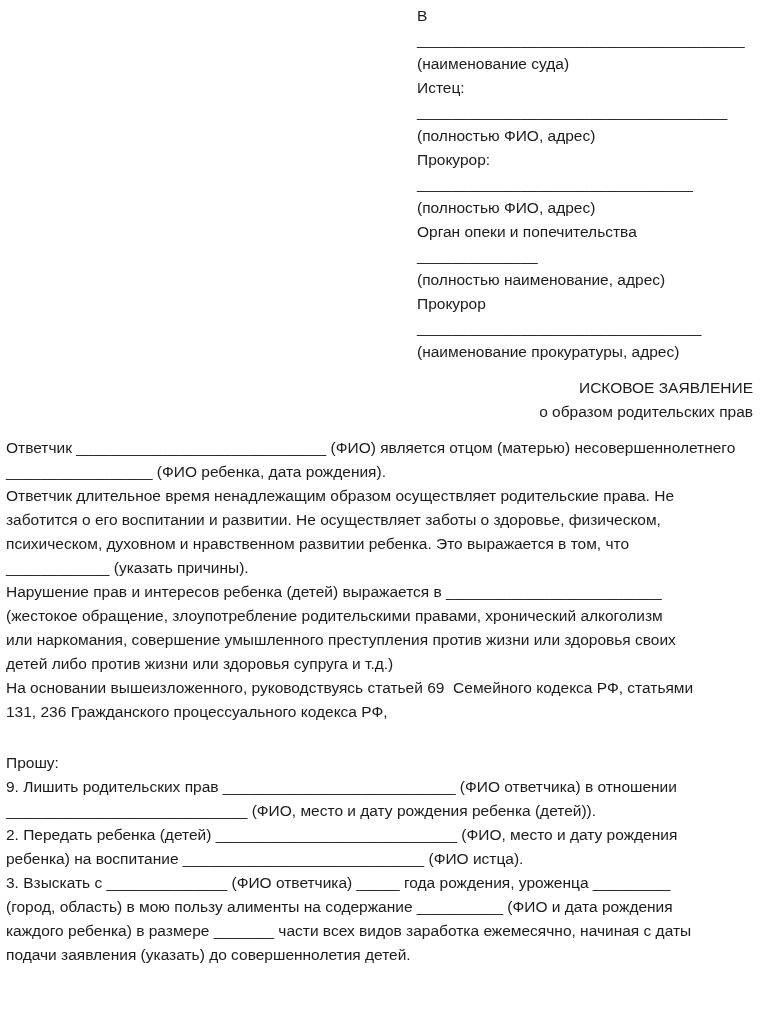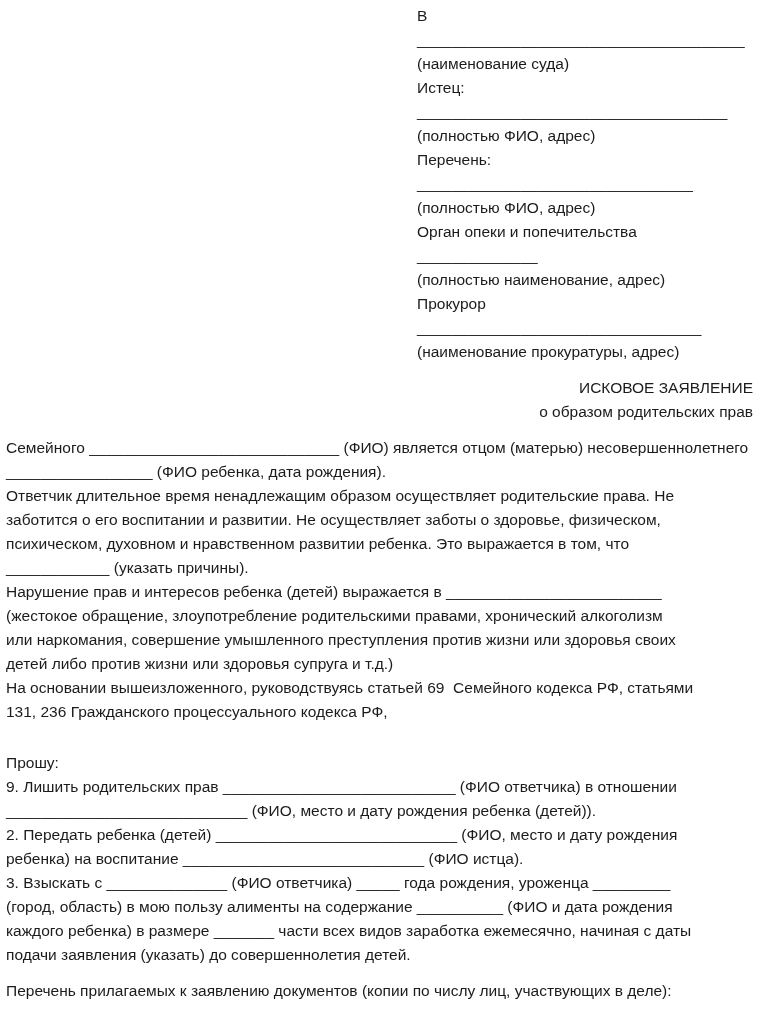--- a/index.html
+++ b/index.html
@@ -50,35 +50,35 @@
 </head>
 <body>
 
 <div class="page">
 
   <div class="header-block">
     <div>В ______________________________________</div>
     <div class="hint">(наименование суда)</div>
     <div>Истец: ____________________________________</div>
     <div class="hint">(полностью ФИО, адрес)</div>
-    <div>Перечень: ________________________________</div>
+    <div>Прокурор: ________________________________</div>
     <div class="hint">(полностью ФИО, адрес)</div>
     <div>Орган опеки и попечительства ______________</div>
     <div class="hint">(полностью наименование, адрес)</div>
     <div>Прокурор _________________________________</div>
     <div class="hint">(наименование прокуратуры, адрес)</div>
   </div>
 
   <div class="doc-title">
     <div>ИСКОВОЕ ЗАЯВЛЕНИЕ</div>
     <div>о образом родительских прав</div>
   </div>
 
   <div class="body-block">
-    <div class="pre">Семейного _____________________________ (ФИО) является отцом (матерью) несовершеннолетнего
+    <div class="pre">Ответчик _____________________________ (ФИО) является отцом (матерью) несовершеннолетнего
 _________________ (ФИО ребенка, дата рождения).</div>
     <div class="pre">Ответчик длительное время ненадлежащим образом осуществляет родительские права. Не
 заботится о его воспитании и развитии. Не осуществляет заботы о здоровье, физическом,
 психическом, духовном и нравственном развитии ребенка. Это выражается в том, что
 ____________ (указать причины).</div>
     <div class="pre">Нарушение прав и интересов ребенка (детей) выражается в _________________________
 (жестокое обращение, злоупотребление родительскими правами, хронический алкоголизм
 или наркомания, совершение умышленного преступления против жизни или здоровья своих
 детей либо против жизни или здоровья супруга и т.д.)</div>
     <div class="pre">На основании вышеизложенного, руководствуясь статьей 69  Семейного кодекса РФ, статьями
@@ -90,15 +90,14 @@
     <div class="pre">9. Лишить родительских прав ___________________________ (ФИО ответчика) в отношении
 ____________________________ (ФИО, место и дату рождения ребенка (детей)).</div>
     <div class="pre">2. Передать ребенка (детей) ____________________________ (ФИО, место и дату рождения
 ребенка) на воспитание ____________________________ (ФИО истца).</div>
     <div class="pre">3. Взыскать с ______________ (ФИО ответчика) _____ года рождения, уроженца _________
 (город, область) в мою пользу алименты на содержание __________ (ФИО и дата рождения
 каждого ребенка) в размере _______ части всех видов заработка ежемесячно, начиная с даты
 подачи заявления (указать) до совершеннолетия детей.</div>
   </div>
 
-  <div class="attach-intro">Перечень прилагаемых к заявлению документов (копии по числу лиц, участвующих в деле):</div>
 
 </div>
 
 </body></html>

